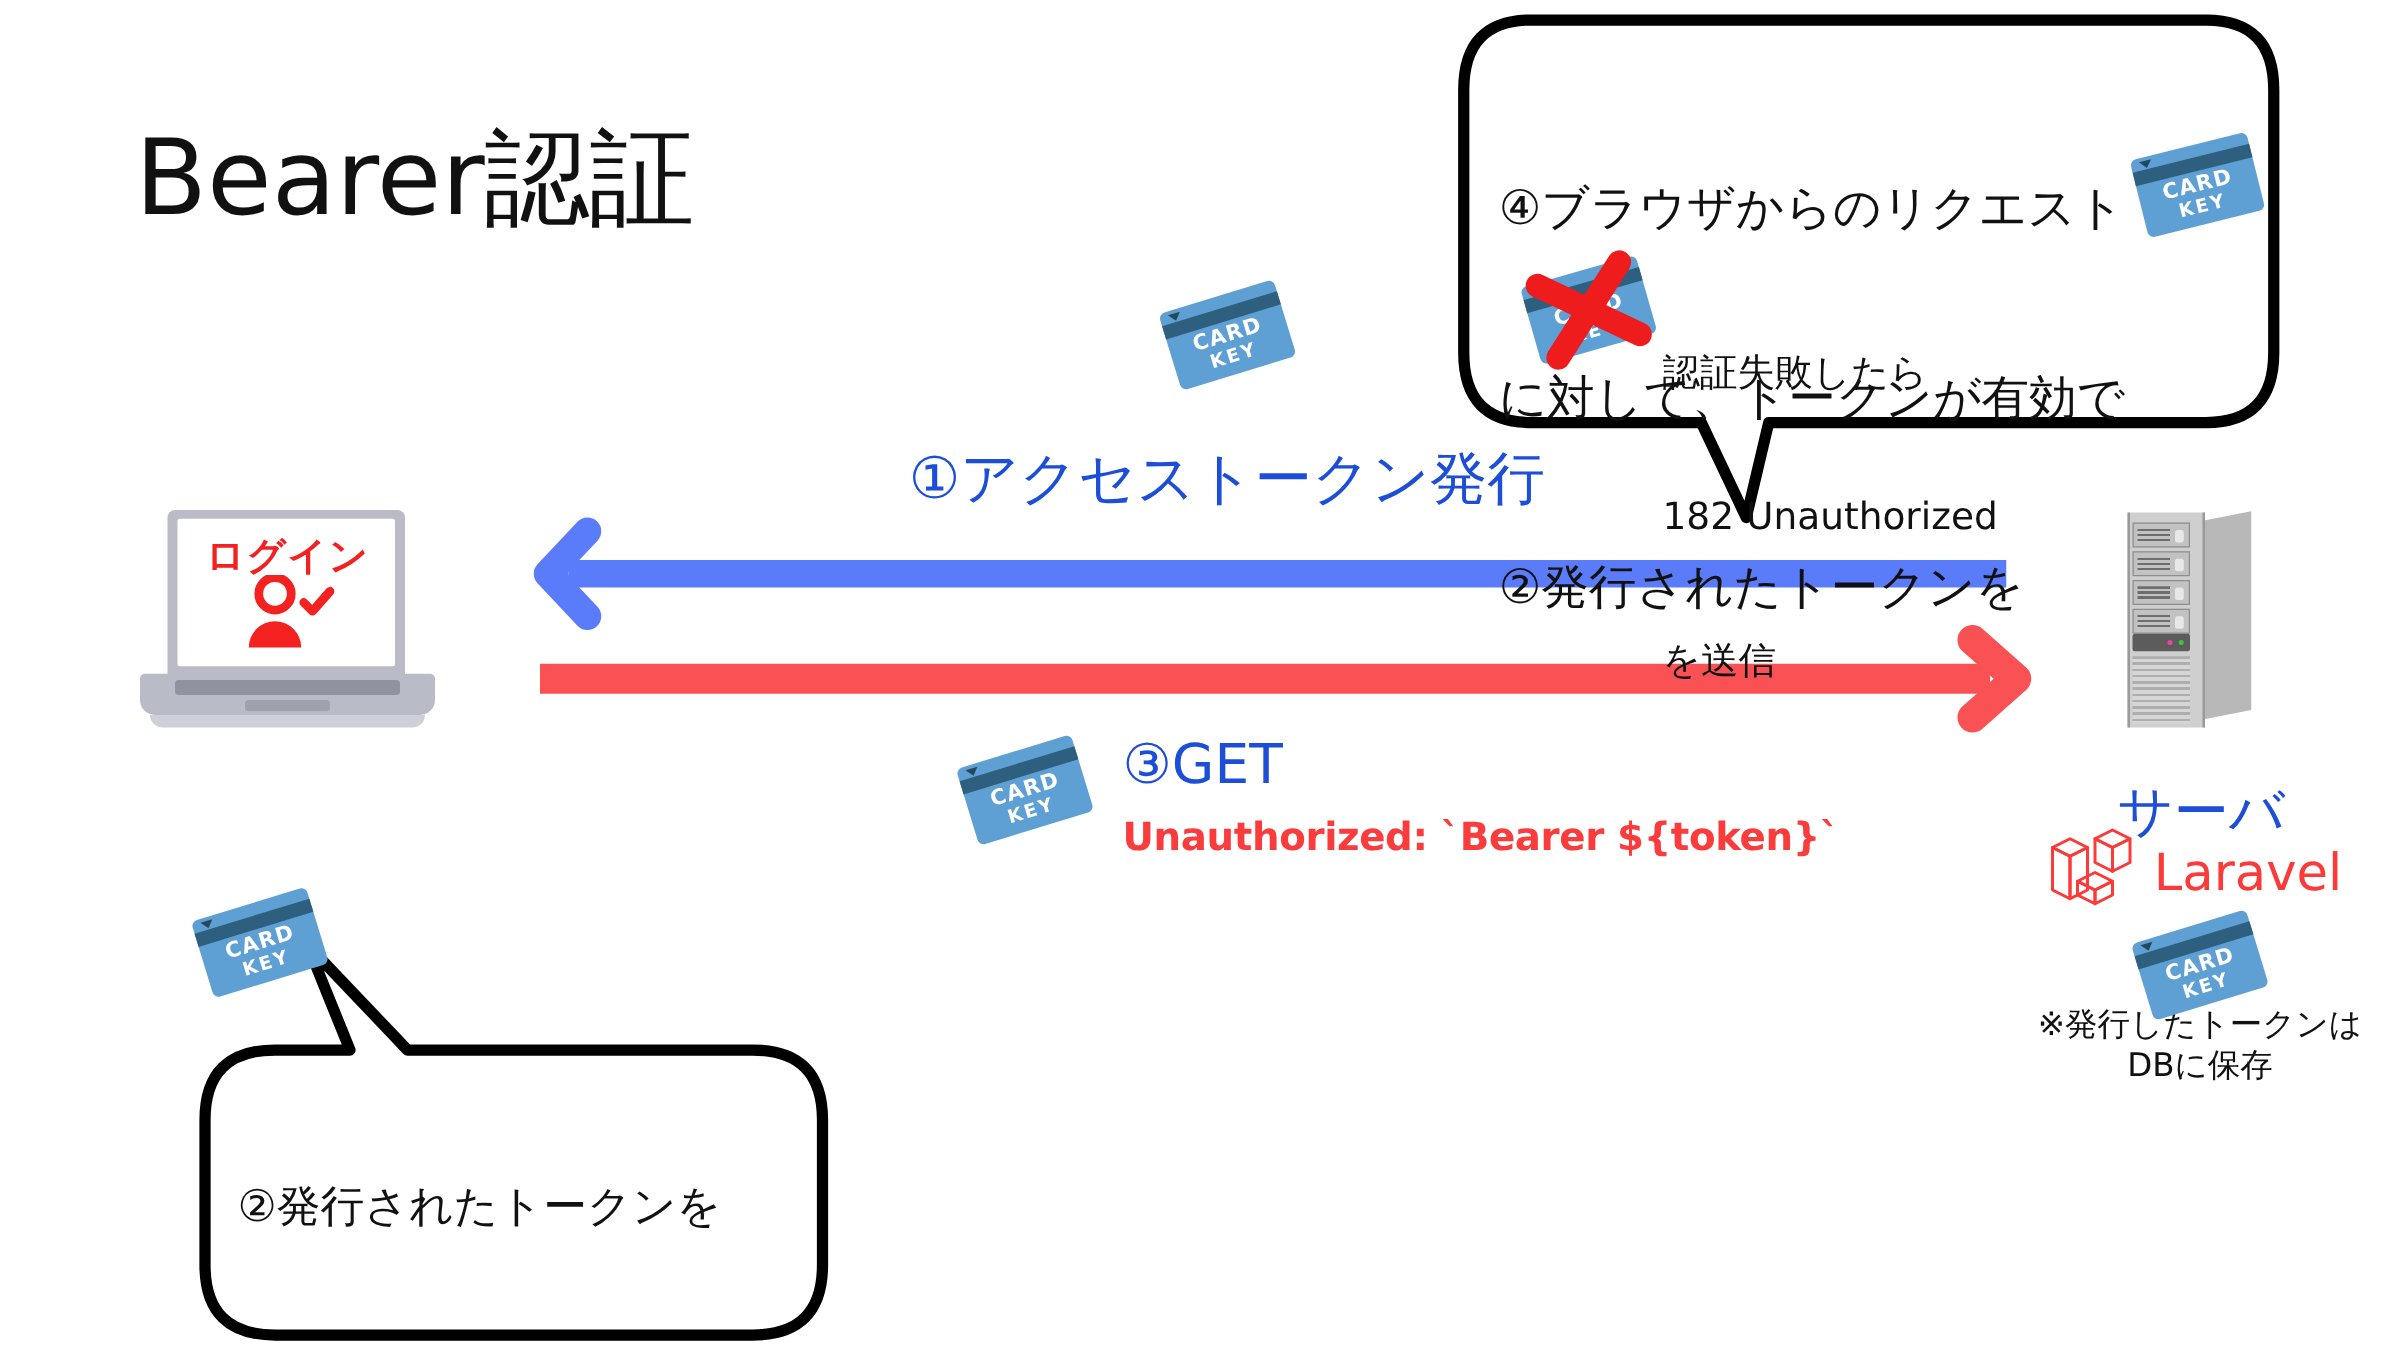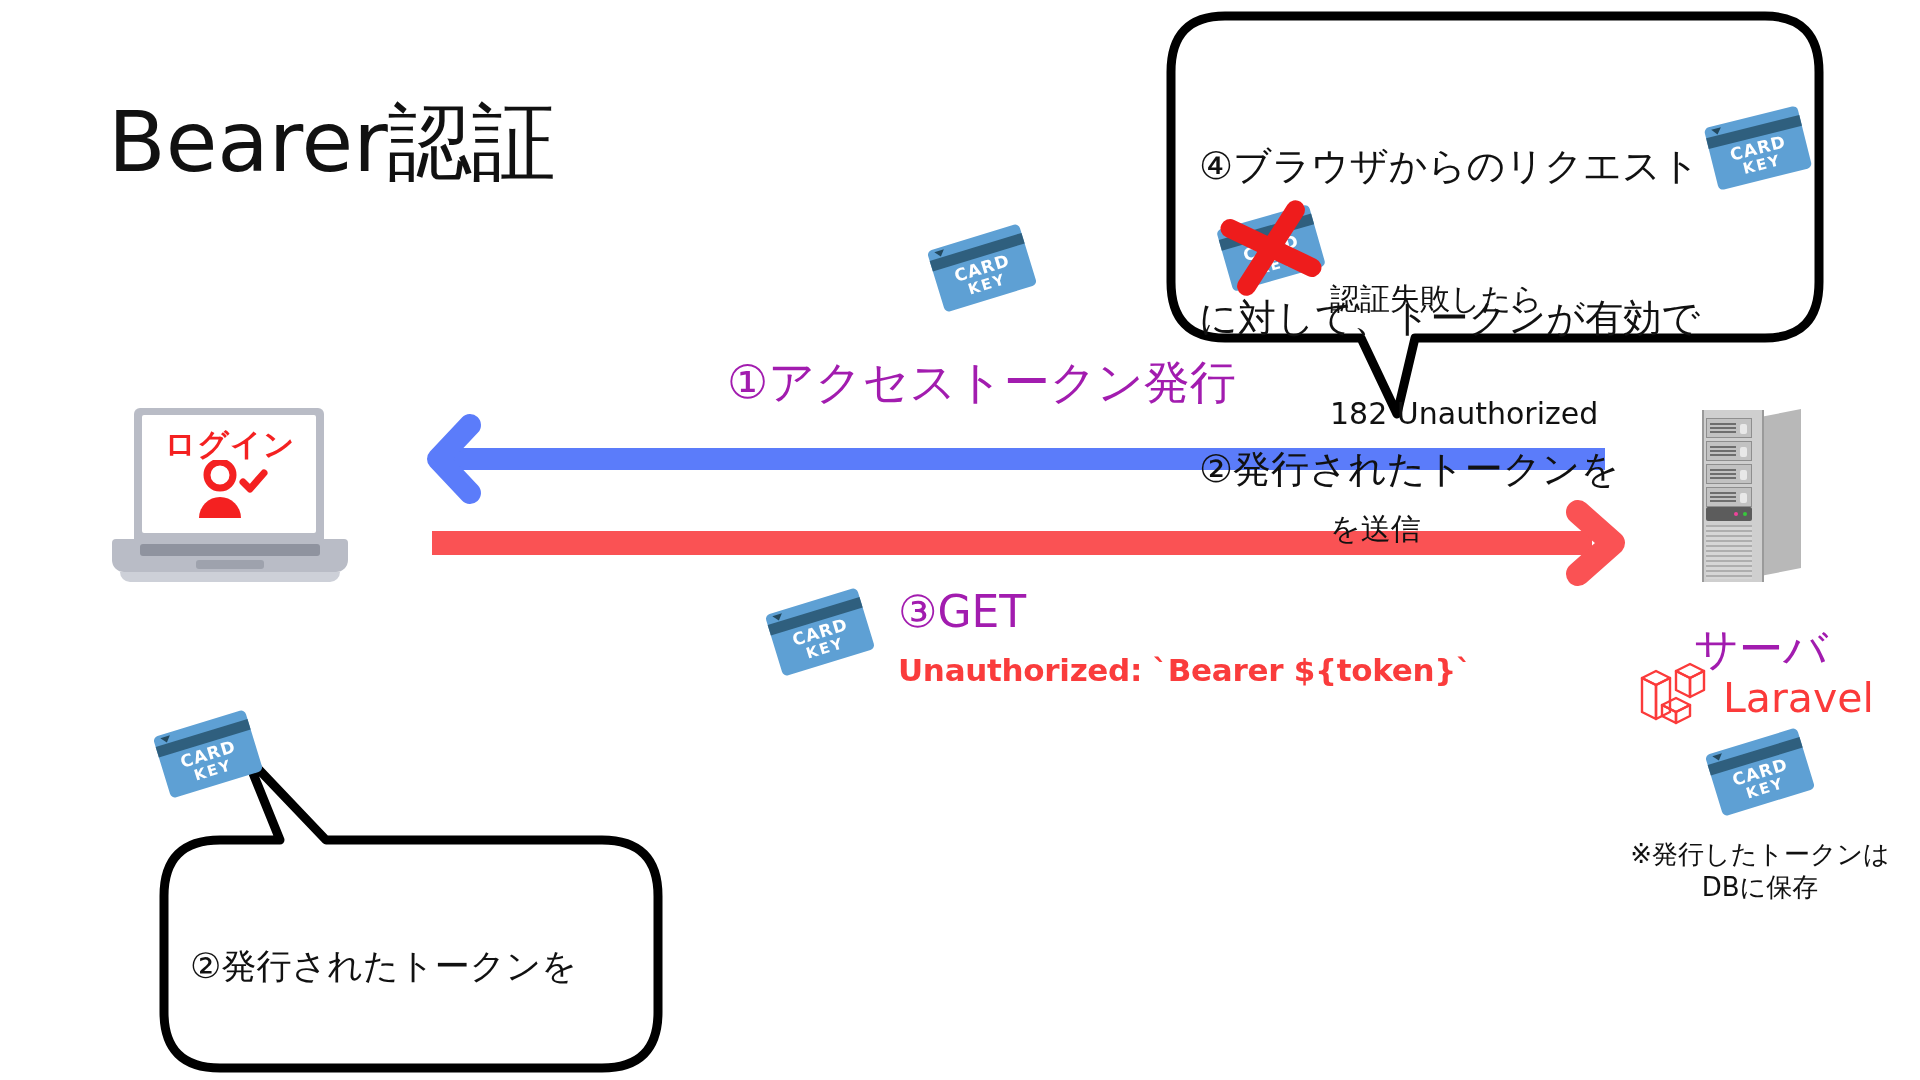--- a/index.html
+++ b/index.html
@@ -32,21 +32,21 @@
     letter-spacing: 0px;
     color: #111111;
     white-space: nowrap;
     line-height: 1.1;
   }
 
   
   .lbl {
     position: absolute;
     white-space: nowrap;
-    color: #a21caf;
+    color: #1d4ed8;
   }
 
   .client-label {
     left: 92px;
     top: 628px;
     font-size: 44px;
   }
   .server-label {
     left: 1694px;
     top: 620px;
@@ -73,21 +73,21 @@
   }
   .laravel-label {
     left: 1723px;
     top: 674px;
     font-size: 41px;
     color: #fb3a3a;
   }
   .db-note {
     position: absolute;
     left: 1600px;
-    top: 838px;
+    top: 804px;
     width: 320px;
     text-align: center;
     font-size: 26px;
     line-height: 1.28;
     color: #111111;
   }
 
   
   .arrow-svg {
     position: absolute;

